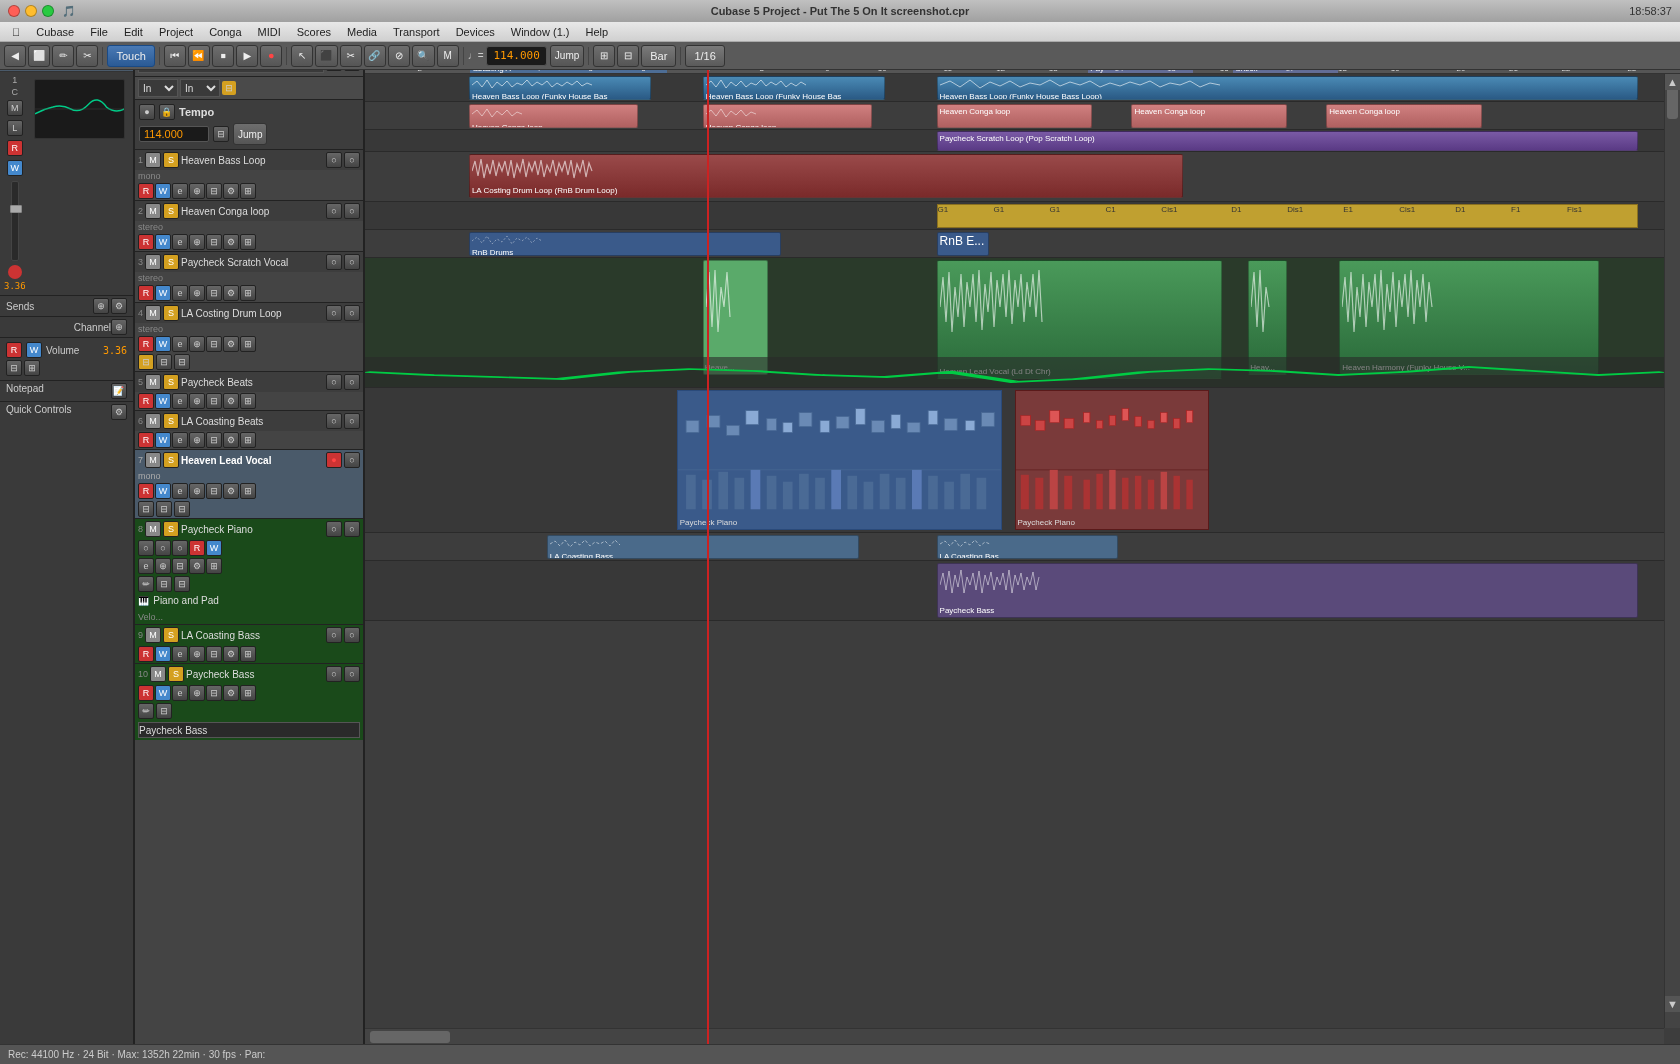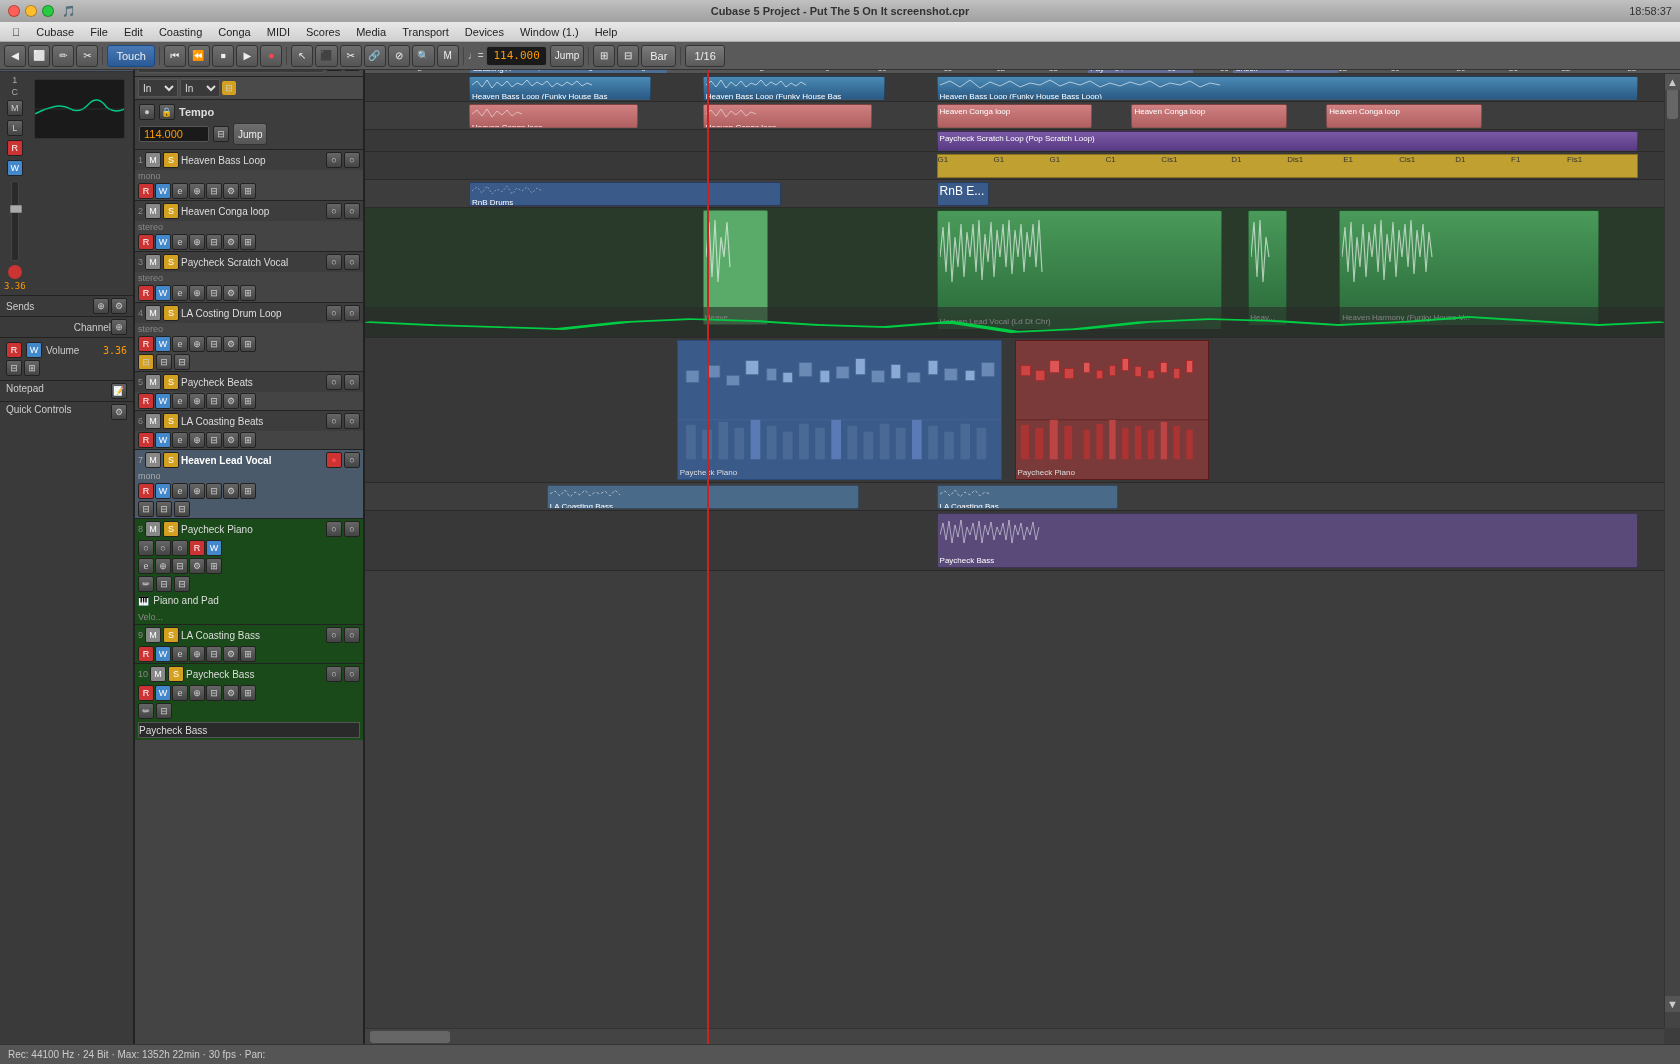--- a/index.html
+++ b/index.html
@@ -327,21 +327,21 @@
   <span style="font-size:11px;color:#333;margin-right:8px;">🎵</span>
   <div class="title-bar-title">Cubase 5 Project - Put The 5 On It screenshot.cpr</div>
   <div class="title-bar-right">18:58:37</div>
 </div>
 
 <div class="menu-bar">
   <div class="menu-item"></div>
   <div class="menu-item">Cubase</div>
   <div class="menu-item">File</div>
   <div class="menu-item">Edit</div>
-  <div class="menu-item">Coasting</div>
+  <div class="menu-item">Project</div>
   <div class="menu-item">Conga</div>
   <div class="menu-item">MIDI</div>
   <div class="menu-item">Scores</div>
   <div class="menu-item">Media</div>
   <div class="menu-item">Transport</div>
   <div class="menu-item">Devices</div>
   <div class="menu-item">Window (1.)</div>
   <div class="menu-item">Help</div>
 </div>
 
@@ -844,20 +844,28 @@
         <span style="font-size:8px;color:#fff;">Heaven Conga loop</span>
       </div>
     </div>
 
     <div class="track-row" style="height:22px;background:#383838;">
       <div class="clip clip-audio-purple" style="left:44%;top:1px;width:54%;height:20px;">
         <span style="font-size:8px;color:#fff;">Paycheck Scratch Loop (Pop Scratch Loop)</span>
       </div>
     </div>
 
+    <div class="track-row" style="height:50px;background:#3d3d3d;">
+      <div class="clip clip-audio-red" style="left:8%;top:2px;width:55%;height:44px;">
+        <svg width="100%" height="30" style="display:block;">
+          <polyline points="0,15 3,5 6,20 9,3 12,22 15,8 18,18 21,4 24,20 27,7 30,15 33,5 36,20 39,4 42,22 45,8 48,16 51,3 54,21 57,7 60,15 63,5 66,19 69,4 72,21 75,9 78,16 81,4 84,20 87,7 90,15 93,5 96,19 99,4 102,22 105,8 108,16 111,4 114,21 117,7 120,15" stroke="rgba(255,255,255,0.6)" stroke-width="1.2" fill="none"></polyline>
+        </svg>
+        <span style="font-size:8px;color:#fff;display:block;">LA Costing Drum Loop (RnB Drum Loop)</span>
+      </div>
+    </div>
 
     <div class="track-row" style="height:28px;background:#383838;">
 
       <div style="position:absolute;left:44%;top:2px;width:54%;height:24px;background:#c0a030;border:1px solid #8a7020;display:flex;align-items:center;">
 
         <div style="position:relative;width:100%;height:100%;">
           <span style="position:absolute;left:0%;font-size:8px;color:#333;">G1</span>
           <span style="position:absolute;left:8%;font-size:8px;color:#333;">G1</span>
           <span style="position:absolute;left:16%;font-size:8px;color:#333;">G1</span>
           <span style="position:absolute;left:24%;font-size:8px;color:#333;">C1</span>

